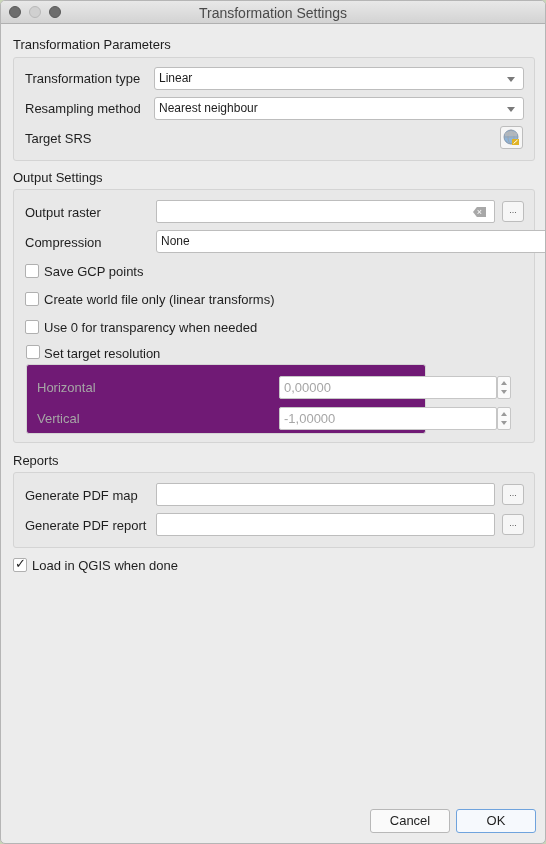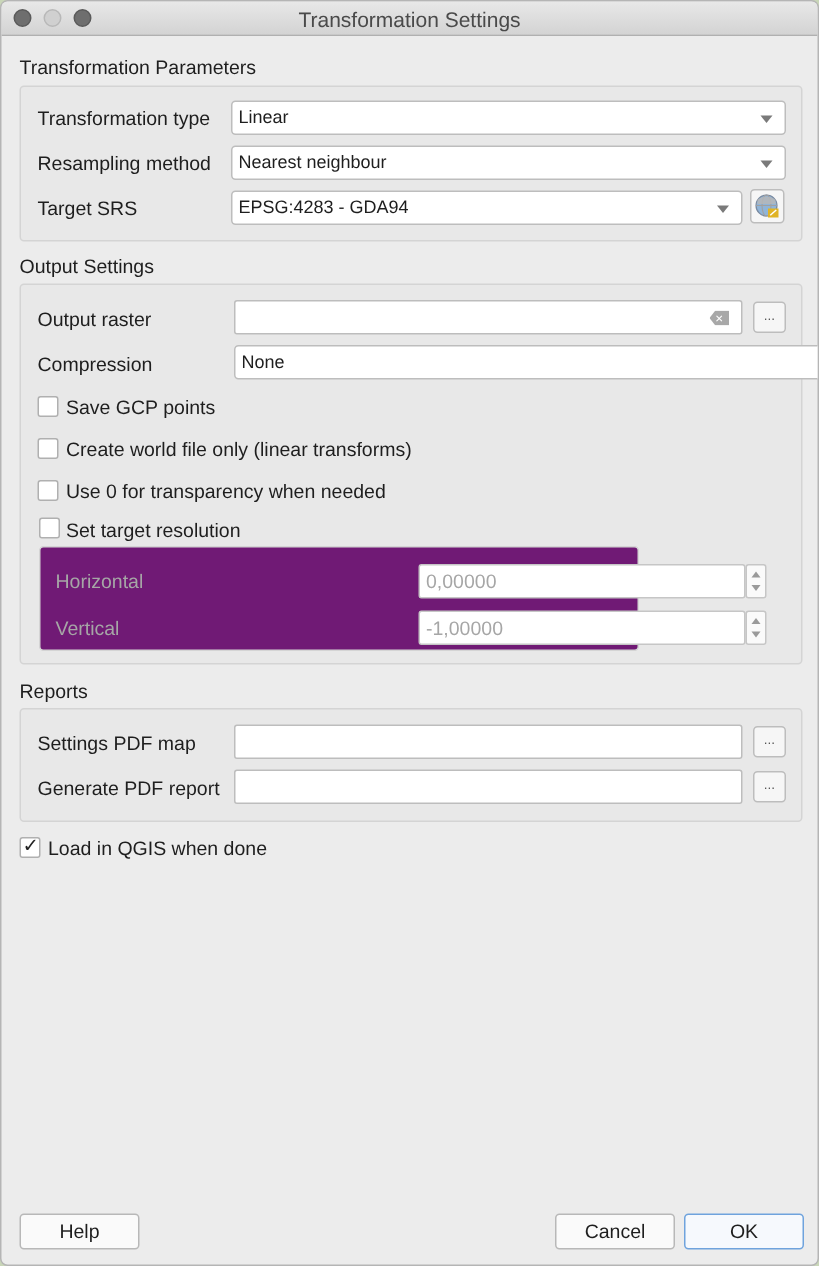--- a/index.html
+++ b/index.html
@@ -119,24 +119,20 @@
     <div class="combo" style="left:140px;top:9px;width:370px;">
       <span>Linear</span>
       <span class="arrow"></span>
     </div>
     <div class="label" style="left:11px;top:43px;">Resampling method</div>
     <div class="combo" style="left:140px;top:39px;width:370px;">
       <span>Nearest neighbour</span>
       <span class="arrow"></span>
     </div>
     <div class="label" style="left:11px;top:73px;">Target SRS</div>
-    <div class="combo" style="left:140px;top:69px;width:341px;">
-      <span>EPSG:4283 - GDA94</span>
-      <span class="arrow"></span>
-    </div>
     <div class="srs-btn" style="left:486px;top:68px;">
       <svg width="21" height="21" viewBox="0 0 21 21">
         <circle cx="10" cy="10" r="7" fill="#8fb4d8" stroke="#7a8aa0" stroke-width="0.8"></circle>
         <ellipse cx="10" cy="10" rx="3" ry="7" fill="none" stroke="#a0a0a0" stroke-width="0.7"></ellipse>
         <line x1="3" y1="10" x2="17" y2="10" stroke="#a0a0a0" stroke-width="0.7"></line>
         <path d="M4 6 Q10 2 16 6 L16 9 L4 9 Z" fill="#b8b8b8" opacity="0.8"></path>
         <rect x="11" y="12" width="7" height="6" fill="#e0b324"></rect>
         <path d="M12.5 16.5 L16.5 13" stroke="#fff" stroke-width="1"></path>
       </svg>
     </div>
@@ -182,31 +178,30 @@
       </div>
       <div class="spin-arrows" style="left:470px;top:42px;">
         <span class="up"></span>
         <span class="down"></span>
       </div>
     </div>
   </div>
 
   <div class="section-title" style="top:452px;">Reports</div>
   <div class="group" style="top:471px;height:76px;">
-    <div class="label" style="left:11px;top:15px;">Settings PDF map</div>
+    <div class="label" style="left:11px;top:15px;">Generate PDF map</div>
     <div class="textfield" style="left:142px;top:10px;width:339px;">
       <span></span>
     </div>
     <div class="dots-btn" style="left:488px;top:11px;">...</div>
     <div class="label" style="left:11px;top:45px;">Generate PDF report</div>
     <div class="textfield" style="left:142px;top:40px;width:339px;">
       <span></span>
     </div>
     <div class="dots-btn" style="left:488px;top:41px;">...</div>
   </div>
 
   <div class="checkbox checked" style="left:12px;top:557px;"></div>
   <div class="cb-label" style="left:31px;top:557px;">Load in QGIS when done</div>
 
-  <div class="btn" style="left:12px;top:808px;width:80px;">Help</div>
   <div class="btn" style="left:369px;top:808px;width:80px;">Cancel</div>
   <div class="btn default" style="left:455px;top:808px;width:80px;">OK</div>
 </div>
 
 </body></html>

